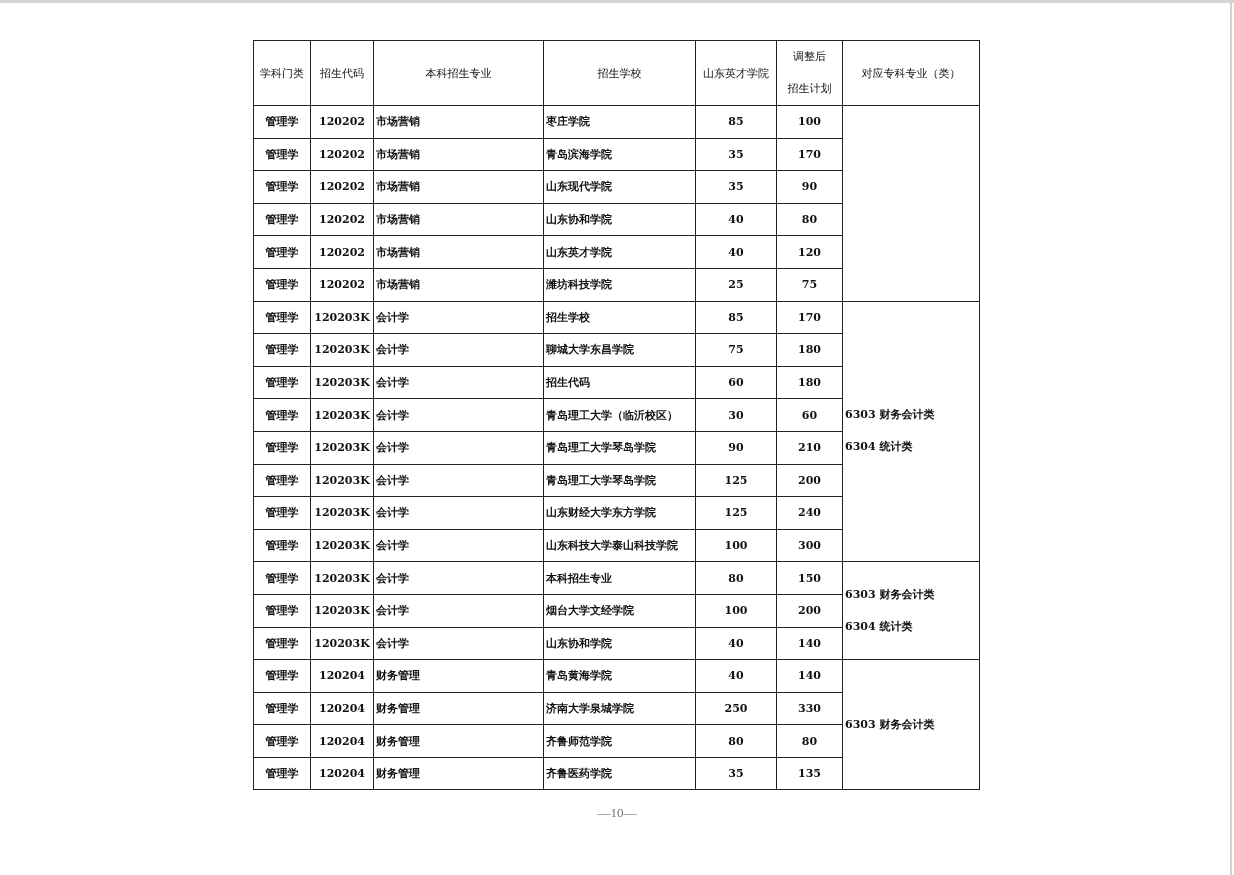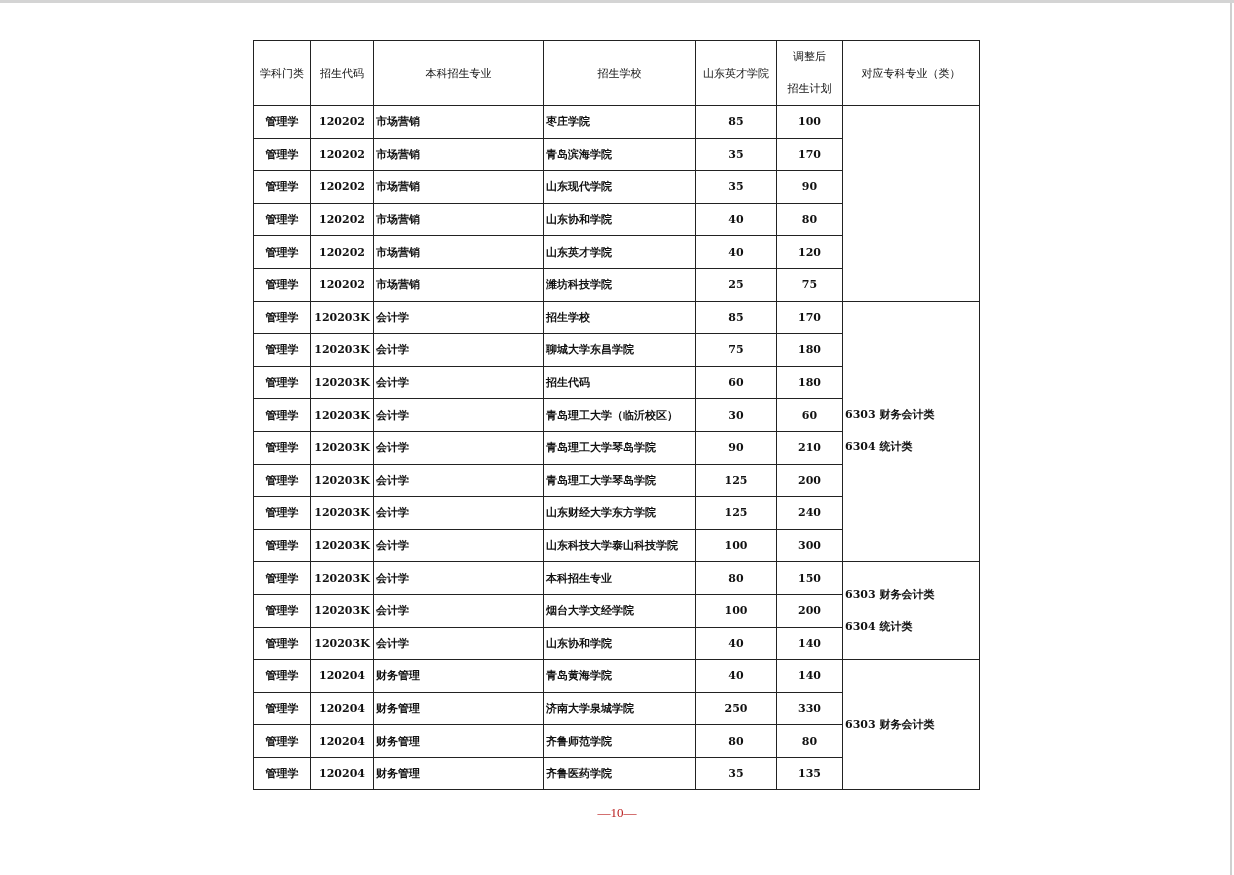--- a/index.html
+++ b/index.html
@@ -20,21 +20,21 @@
     color: #111; overflow: hidden; white-space: nowrap;
   }
   table.grid th { height: 64px; text-align: center; font-weight: normal; }
   table.grid th .two { line-height: 32px; display: block; }
   table.grid td { height: 31.6px; }
   td.c { text-align: center; }
   td.l { text-align: left; font-family: Liberation Serif, serif; }
   td.rel { text-align: left; vertical-align: middle; line-height: 32px; padding-left: 0; }
   .pagenum {
     position: absolute; left: 0; width: 1234px; top: 805px; text-align: center;
-    font-size: 13px; color: #b91c1c; font-family: "Liberation Serif", serif;
+    font-size: 13px; color: #737373; font-family: "Liberation Serif", serif;
   }
 </style>
 </head>
 <body>
 
 <div class="top-shade"></div>
 <div class="right-edge"></div>
 
 <table class="grid">
   <colgroup>

